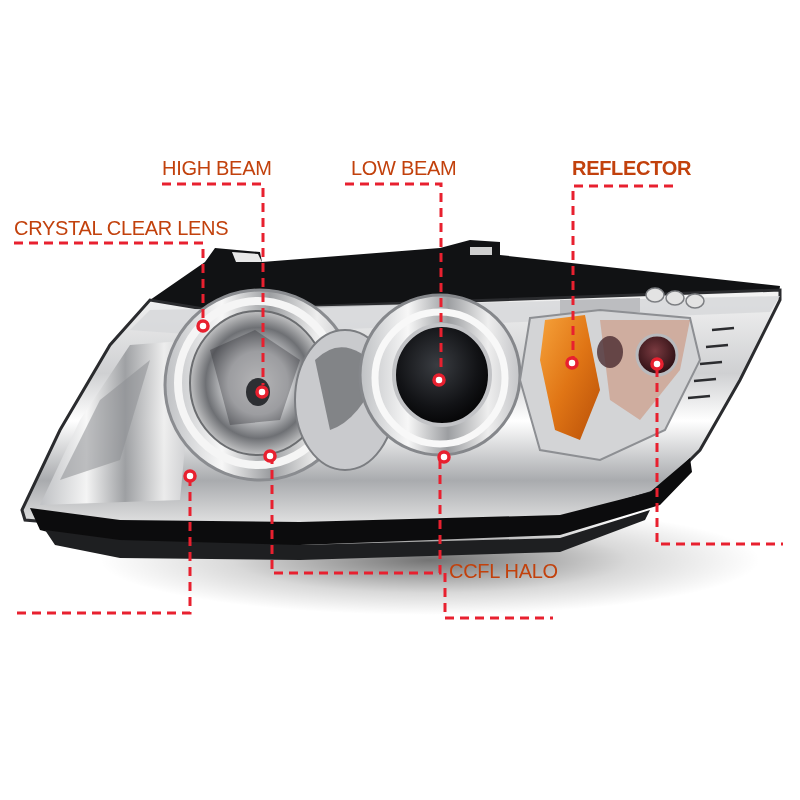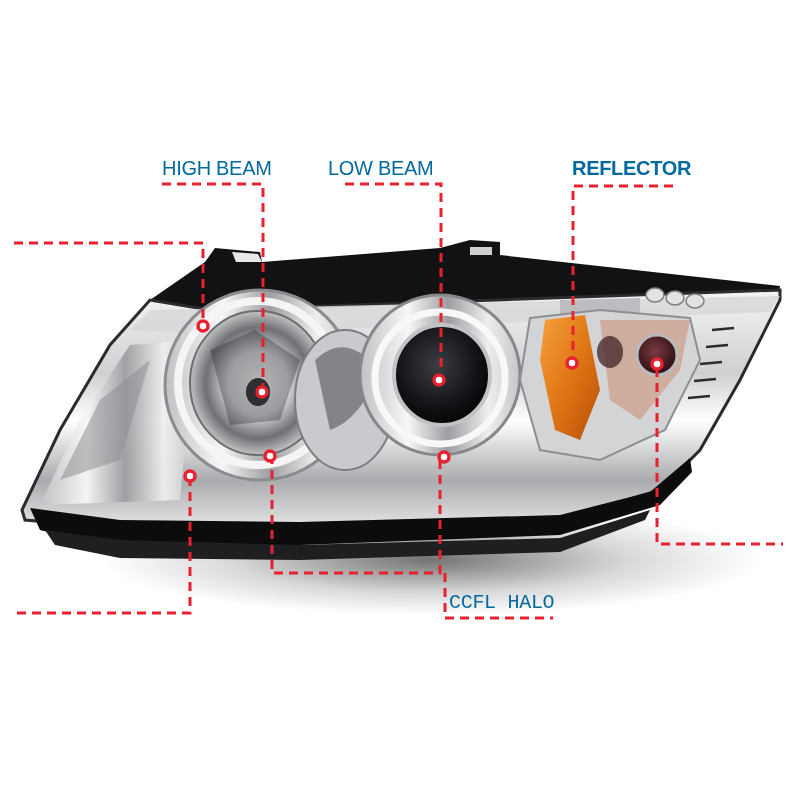--- a/index.html
+++ b/index.html
@@ -2,21 +2,21 @@
 <html><head>
 <meta charset="utf-8">
 <style>
   html, body { margin: 0; padding: 0; background: #ffffff; }
   body { width: 800px; height: 800px; position: relative; overflow: hidden; font-family: "Liberation Sans", "DejaVu Sans", sans-serif; }
   #stage { position: absolute; left: 0; top: 0; width: 800px; height: 800px; }
   .label {
     position: absolute;
     font-family: "Liberation Sans", "DejaVu Sans", sans-serif;
     font-size: 20px;
-    color: #0369a1;
+    color: #c2410c;
     letter-spacing: -0.3px;
     white-space: nowrap;
     line-height: 1;
   }
   svg { position: absolute; left: 0; top: 0; }
 </style>
 </head>
 <body>
 
 <div id="stage">
@@ -138,17 +138,18 @@
       <circle cx="439" cy="380" r="5"></circle>
       <circle cx="572" cy="363" r="5"></circle>
       <circle cx="657" cy="364" r="5"></circle>
       <circle cx="270" cy="456" r="5"></circle>
       <circle cx="444" cy="457" r="5"></circle>
       <circle cx="190" cy="476" r="5"></circle>
     </g>
   </svg>
 
   <div class="label" style="left:162px; top:158px;">HIGH BEAM</div>
-  <div class="label" style="left:328px; top:158px;">LOW BEAM</div>
+  <div class="label" style="left:351px; top:158px;">LOW BEAM</div>
   <div class="label" style="left:572px; top:158px;font-weight:bold;">REFLECTOR</div>
-  <div class="label" style="left:449px; top:593px;font-family:Liberation Mono, monospace;">CCFL HALO</div>
+  <div class="label" style="left:14px; top:218px;">CRYSTAL CLEAR LENS</div>
+  <div class="label" style="left:449px; top:561px;">CCFL HALO</div>
 
 </div>
 
 </body></html>

